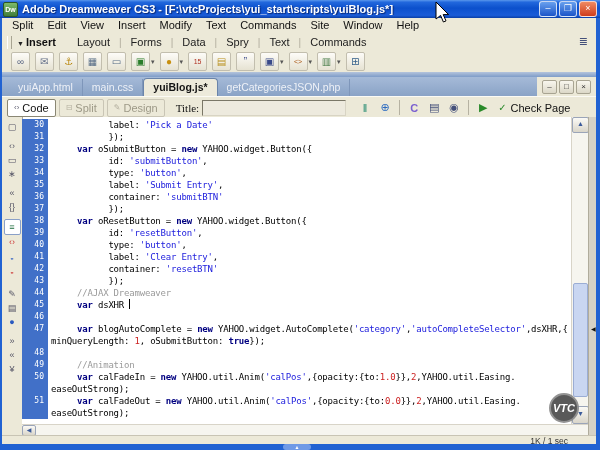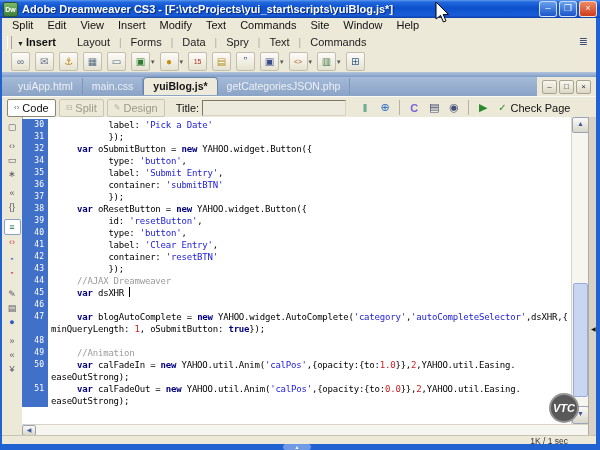--- a/index.html
+++ b/index.html
@@ -35,38 +35,38 @@
   .ins-icons{position:absolute;left:2px;right:4px;top:51px;height:21px;background:#ece9d8;
     display:flex;align-items:center;gap:5px;padding-left:9px;}
   .ins-icon{display:flex;align-items:center;}
   .ins-icon .bx{width:17px;height:17px;display:flex;align-items:center;justify-content:center;
     background:linear-gradient(#fdfcf8,#e6e2d2);border:1px solid #c2beae;border-radius:2px;font-size:10px;}
   .ins-icon .dd{font-size:7px;color:#555;margin-left:1px;}
   
   .strip{position:absolute;left:2px;right:4px;top:72px;height:5px;
     background:linear-gradient(#b4c4dc,#7e9cc8);}
   .doctabs{position:absolute;left:2px;right:4px;top:77px;height:19px;
-    background:linear-gradient(#a5bad8,#8aa3c6);display:flex;align-items:flex-start;padding-left:7px;}
+    background:linear-gradient(#a5bad8,#8aa3c6);display:flex;align-items:center;padding-left:7px;}
   .dtab{font-size:10.5px;color:#eef1f7;padding:2px 9px 3px;border-right:1px solid #7e96ba;}
   .dtab.active{background:#edeadb;color:#141414;font-weight:bold;border:1px solid #64800aa;
     border:1px solid #6a84aa;border-bottom:none;border-radius:4px 4px 0 0;}
   .doc-ctrls{position:absolute;right:0;top:0;bottom:0;width:54px;background:#ece9d8;
     display:flex;align-items:center;justify-content:flex-end;gap:2px;padding-right:5px;}
   .dc-btn{width:13px;height:12px;font-size:8px;line-height:11px;text-align:center;color:#333;
     background:linear-gradient(#f8f6ee,#dcd8c8);border:1px solid #a8a492;border-radius:2px;}
   
   .doctoolbar{position:absolute;left:2px;right:4px;top:96px;height:21px;background:#ece9d8;
     display:flex;align-items:center;gap:3px;padding-left:5px;border-top:1px solid #fbfaf4;
     border-bottom:1px solid #aca899;}
   .view-btn{display:flex;align-items:center;gap:3px;font-size:11px;height:16px;padding:0 6px;
     border:1px solid #8a8774;background:#fff;border-radius:2px;color:#111;}
   .view-btn .ic{font-size:8px;color:#667;}
   .view-btn.disabled{background:transparent;border-color:#c9c5b5;color:#9d9987;}
   .view-btn.disabled .ic{color:#b4b0a0;}
-  .title-lbl{font-size:11px;margin-left:8px;color:#111;}
+  .title-lbl{font-size:11px;margin-left:8px;color:#111;font-family:Liberation Serif, serif;}
   .title-input{width:136px;height:14px;background:#edeade;border:1px solid;
     border-color:#7a7767 #d8d4c4 #d8d4c4 #7a7767;font-size:10px;padding:0 3px;color:#222;}
   .dt-icon{width:20px;height:17px;display:flex;align-items:center;justify-content:center;font-size:11px;}
   .dt-sep{width:1px;height:15px;background:#b6b2a2;margin:0 4px;}
   .check-page{display:flex;align-items:center;gap:4px;font-size:11px;color:#111;margin-left:2px;}
   .check-page .ic{color:#2a8a2a;font-weight:bold;font-size:10px;}
   
   .editor{position:absolute;left:2px;top:117px;width:594px;height:307px;background:#fff;}
   .ct{position:absolute;left:0;top:0;bottom:0;width:20px;background:#ece9d8;
     border-right:1px solid #aca899;display:flex;flex-direction:column;align-items:center;padding-top:3px;}
@@ -295,20 +295,26 @@
             <div class="vline"><span class="tok-p">           });</span></div>
           </div>
         </div>
         <div class="code-row">
           <div class="ln">32</div>
           <div class="line-body">
             <div class="vline"><span class="tok-p">     </span><span class="tok-k">var</span><span class="tok-p"> oSubmitButton = </span><span class="tok-k">new</span><span class="tok-p"> YAHOO.widget.Button({</span></div>
           </div>
         </div>
         <div class="code-row">
+          <div class="ln">33</div>
+          <div class="line-body">
+            <div class="vline"><span class="tok-p">           id: </span><span class="tok-s">'submitButton'</span><span class="tok-p">,</span></div>
+          </div>
+        </div>
+        <div class="code-row">
           <div class="ln">34</div>
           <div class="line-body">
             <div class="vline"><span class="tok-p">           type: </span><span class="tok-s">'button'</span><span class="tok-p">,</span></div>
           </div>
         </div>
         <div class="code-row">
           <div class="ln">35</div>
           <div class="line-body">
             <div class="vline"><span class="tok-p">           label: </span><span class="tok-s">'Submit Entry'</span><span class="tok-p">,</span></div>
           </div>

